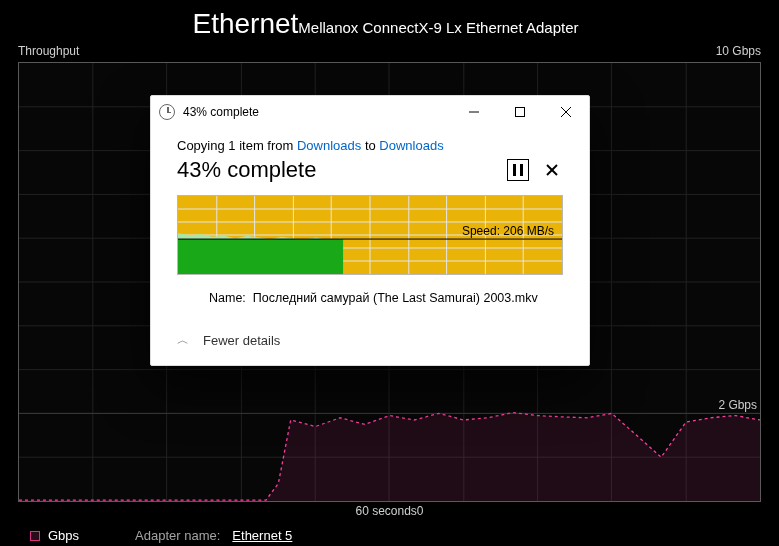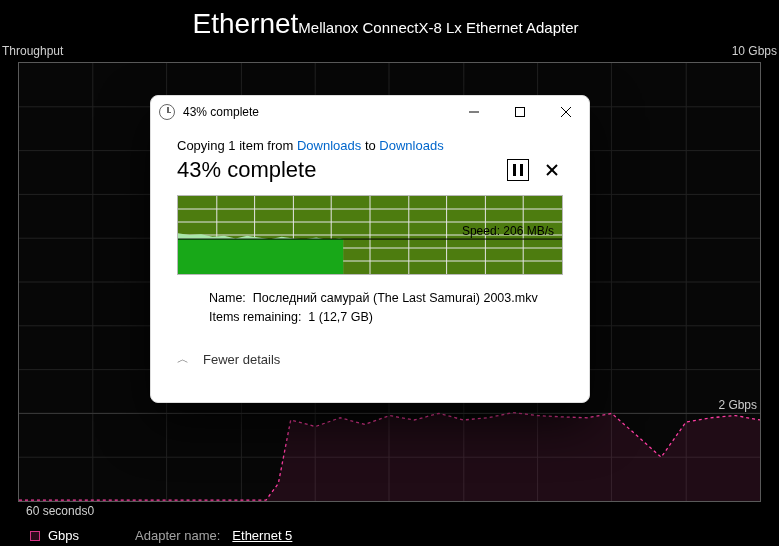--- a/index.html
+++ b/index.html
@@ -1,56 +1,56 @@
 <!DOCTYPE html>
 <html><head>
 <meta charset="utf-8">
 <style>
   * { box-sizing: border-box; margin: 0; padding: 0; font-family: "Segoe UI", Arial, sans-serif; }
   body { background: #000; color: #fff; width: 779px; height: 546px; overflow: hidden; position: relative; }
   .header { display: flex; justify-content: center; align-items: baseline; padding: 8px 26px 0 18px; }
   .h-title { font-size: 28px; font-weight: 300; }
   .h-sub { font-size: 15px; color: #fff; }
-  .axis-row { display: flex; justify-content: space-between; padding: 0 2px; margin-top: 4px; font-size: 12px; color: #d0d0d0;}
+  .axis-row { display: flex; justify-content: space-between; padding: 0 18px; margin-top: 4px; font-size: 12px; color: #d0d0d0;}
   .graph-wrap { position: relative; margin: 4px 18px 0 18px; height: 440px; border: 1px solid #595959; background: #070707; }
   .graph-wrap svg { position:absolute; inset:0; width:100%; height:100%; }
-  .bottom-axis { display:flex; justify-content: flex-start; padding: 2px 26px; font-size: 12px; color: #d0d0d0;}
+  .bottom-axis { display:flex; justify-content: center; padding: 2px 26px; font-size: 12px; color: #d0d0d0;}
   .legend { display:flex; align-items:center; gap:8px; padding: 8px 30px; font-size: 13px;}
   .legend .sq { width:10px; height:10px; border:1px solid #d63384; background: rgba(214,51,132,.2);}
   
-  .dialog { position:absolute; left:150px; top:95px; width:440px; background:#fff; color:#000; border-radius:8px; box-shadow:0 20px 50px rgba(0,0,0,.7); overflow:hidden; border:1px solid #ddd;}
+  .dialog { position:absolute; left:150px; top:95px; width:440px; background:#fff; color:#000; border-radius:2px; box-shadow:0 20px 50px rgba(0,0,0,.7); overflow:hidden; border:1px solid #ddd;}
   .titlebar { display:flex; align-items:center; height:32px; }
   .titlebar .tb-icon { width:16px; height:16px; margin:0 8px; border:1.5px solid #666; border-radius:50%; position:relative;}
   .titlebar .tb-icon::before { content:""; position:absolute; top:2px; left:7px; width:1.5px; height:5px; background:#666; transform-origin:bottom; }
   .titlebar .tb-icon::after { content:""; position:absolute; top:6.5px; left:7px; width:4px; height:1.5px; background:#666; }
   .titlebar .tb-title { font-size:12px; flex:1;}
   .winbtn { width:46px; height:32px; display:flex; align-items:center; justify-content:center; color:#000; }
   .winbtn svg { pointer-events:none; }
-  .body { padding: 10px 26px 34px 26px; }
+  .body { padding: 10px 26px 16px 26px; }
   .copying { font-size:13px; margin-bottom:4px;}
   .copying a { color:#0066cc; text-decoration:none;}
   .percentrow { display:flex; align-items:center; gap:12px; margin-bottom:12px;}
   .percentrow .pct { font-size:22px; flex:1;}
   .sqbtn { width:22px; height:22px; border:1px solid #000; display:flex; align-items:center; justify-content:center; font-size:13px; cursor:pointer;}
   .sqbtn.plain { border:none; font-size:18px; font-weight:bold;}
-  .chart { border:1px solid #b8b8b8; height:80px; position:relative; background:#4d7c0f; }
+  .chart { border:1px solid #b8b8b8; height:80px; position:relative; background:#eab308; }
   .chart svg { position:absolute; inset:0; width:100%; height:100%; }
   .speedlabel { position:absolute; right:8px; top:28px; font-size:12px; color:#000; }
   .details { margin-top:14px; font-size:12.5px; line-height:1.5;margin-left:32px;}
   .fewer { display:flex; align-items:center; gap:14px; margin-top:24px; font-size:13px; color:#333; cursor:pointer;}
   .fewer .chev { font-size:12px; color:#666;}
   .adapter-label { color:#a3a3a3; }
   .adapter-name { color:#fff; margin-left:4px;text-decoration:underline;}
 </style>
 </head>
 <body>
 
 <div class="header">
   <div class="h-title">Ethernet</div>
-  <div class="h-sub">Mellanox ConnectX-8 Lx Ethernet Adapter</div>
+  <div class="h-sub">Mellanox ConnectX-9 Lx Ethernet Adapter</div>
 </div>
 <div class="axis-row">
   <div>Throughput</div>
   <div>10 Gbps</div>
 </div>
 
 <div class="graph-wrap">
   <svg viewBox="0 0 743 440" preserveAspectRatio="none">
     <g stroke="#222" stroke-width="1">
       <line x1="0" y1="44" x2="743" y2="44"></line>
@@ -155,20 +155,19 @@
           <line x1="347" y1="0" x2="347" y2="78"></line>
         </g>
         <path id="copy-light" fill="#a8e6a8" stroke="none" d="M0 37.30434782608696 L11.58 39 L23.16 38.15217391304348 L34.74 40.69565217391304 L46.32 39.84782608695652 L57.9 42.391304347826086 L69.48 39.84782608695652 L81.06 41.54347826086956 L92.64 43.23913043478261 L104.22000000000001 40.69565217391304 L115.8 42.391304347826086 L127.38000000000001 43.23913043478261 L138.96 41.54347826086956 L150.54 44.08695652173913 L162.12 42.391304347826086 L165.98 43.0695652173913 L 165.98 78 L 0 78 Z"></path>
         <path id="copy-dark" fill="#18a818" stroke="none" d="M 0 43.0695652173913 L 165.98 43.0695652173913 L 165.98 78 L 0 78 Z"></path>
         <line id="copy-speed-line" x1="0" y1="43.0695652173913" x2="386" y2="43.0695652173913" stroke="#000" stroke-width="1"></line>
       </svg>
       <div class="speedlabel">Speed: 206 MB/s</div>
     </div>
     <div class="details">
       <div><span>Name:</span>&nbsp;&nbsp;<span>Последний самурай (The Last Samurai)  2003.mkv</span></div>
-      <div><span>Items remaining:</span>&nbsp;&nbsp;<span>1 (12,7 GB)</span></div>
     </div>
     <div class="fewer">
       <span class="chev">︿</span>
       <span>Fewer details</span>
     </div>
   </div>
 </div>
 
 </body></html>

